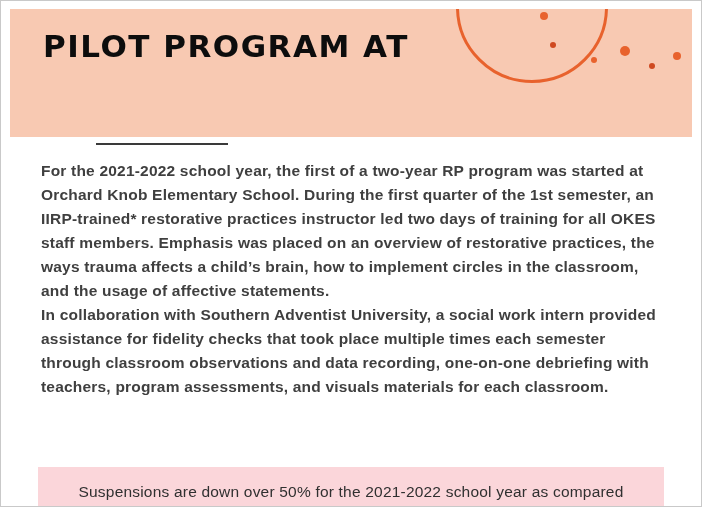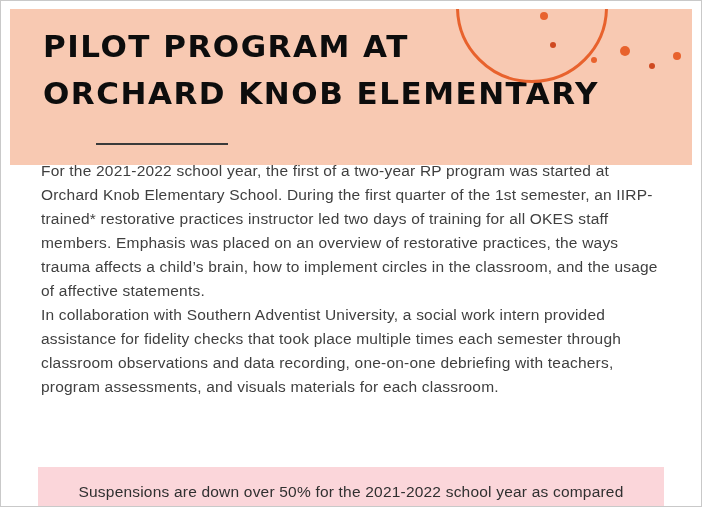--- a/index.html
+++ b/index.html
@@ -17,21 +17,21 @@
     background:#ffffff;
     border:1px solid #c9c9c9;
     position:relative;
     overflow:hidden;
     font-family:"Liberation Sans", sans-serif;
     margin:0 auto;
   }
   .header{
     position:absolute;
     left:9px;top:8px;right:9px;
-    height:156px;
+    height:128px;
     background:var(--header-bg);
     overflow:hidden;
   }
   .header h1{
     position:absolute;
     left:33px;top:14px;
     font-size:31px;
     line-height:47px;
     font-weight:bold;
     letter-spacing:1.5px;
@@ -64,20 +64,21 @@
     width:132px;height:2px;
     background:#3a3a3a;
   }
   .body-text{
     position:absolute;
     left:40px;right:38px;top:158px;
     color:var(--text);
     font-size:15.5px;
     line-height:24px;
     letter-spacing:0.2px;
+    font-weight:bold;
   }
   .body-text p + p{}
   .highlight-box{
     position:absolute;
     left:37px;right:37px;top:466px;
     height:70px;
     background:var(--highlight-bg);
     display:flex;
     align-items:flex-start;
     justify-content:center;
@@ -90,21 +91,20 @@
   }
 </style>
 </head>
 <body>
 
 <div class="page">
 
   <header class="header">
     <h1>
       <span>PILOT PROGRAM AT</span><br>
-      <span>ORCHARD KNOB ELEMENTARY</span>
     </h1>
     <div class="deco-circle"></div>
     <span class="dot d1"></span>
     <span class="dot d2 dark"></span>
     <span class="dot d3"></span>
     <span class="dot d4"></span>
     <span class="dot d5 dark"></span>
     <span class="dot d6"></span>
   </header>
 

